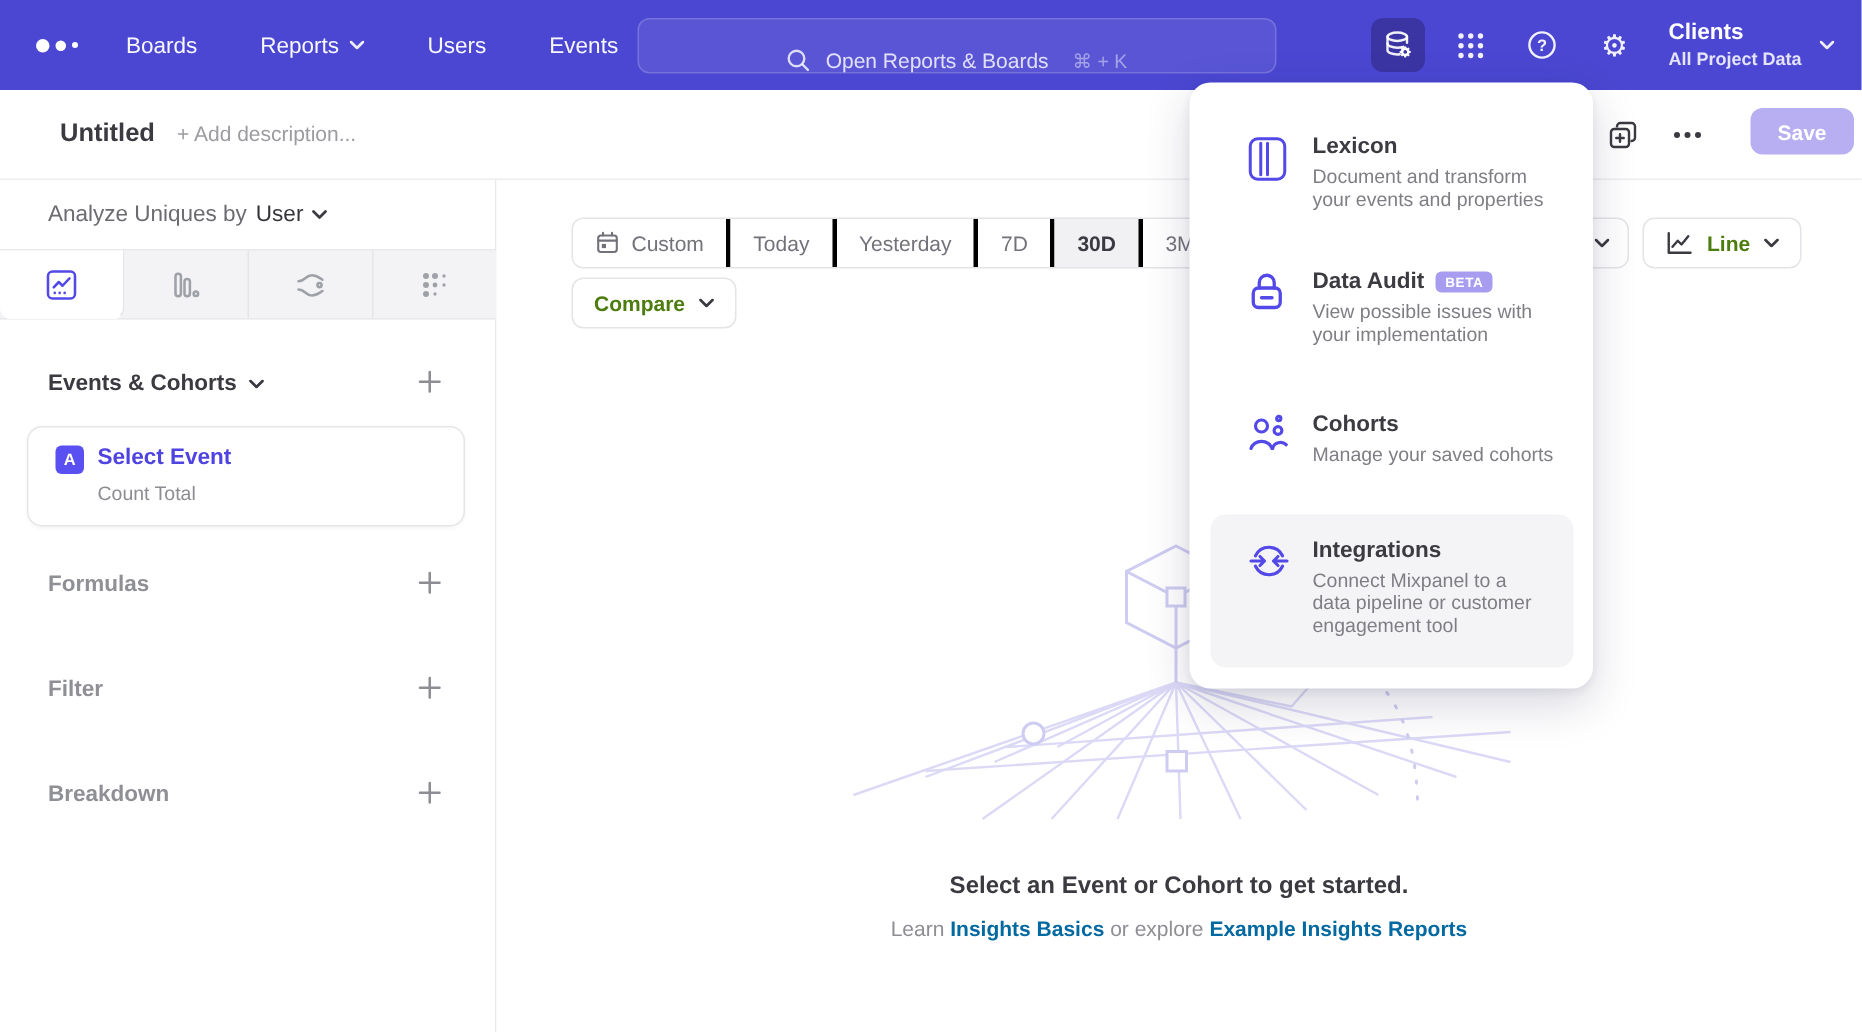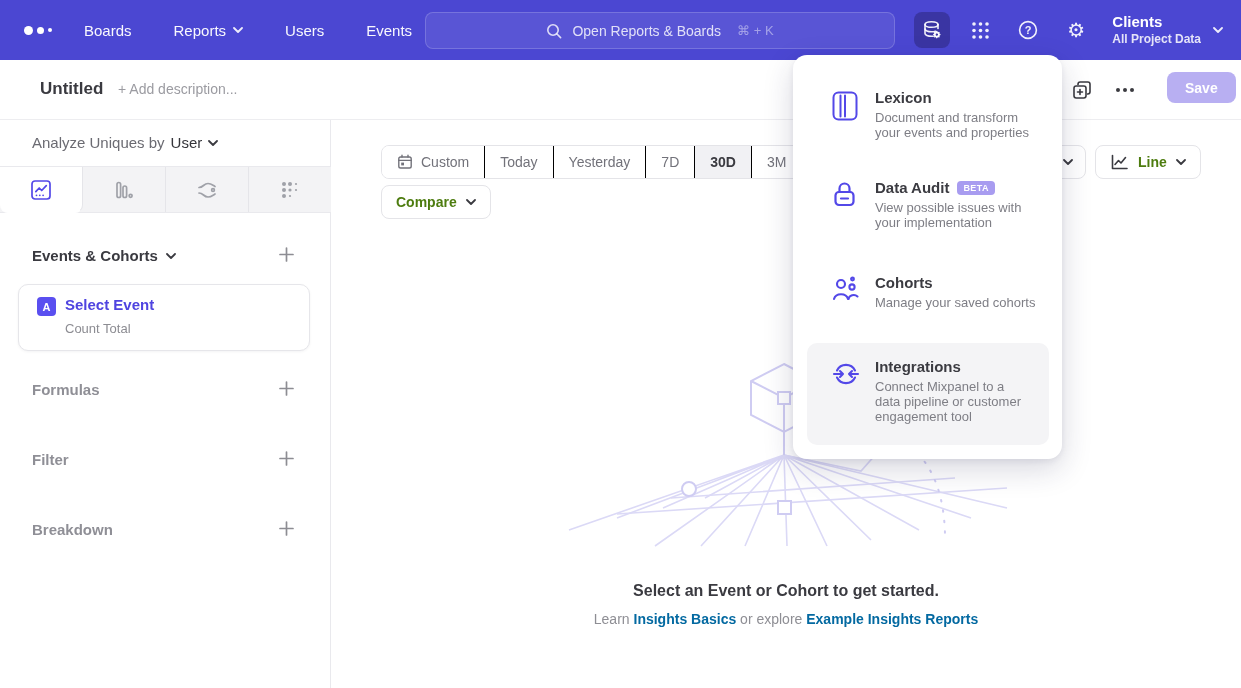--- a/index.html
+++ b/index.html
@@ -11,23 +11,23 @@
     background:#4b47d2; display:flex; align-items:center; z-index:10; }
   .logo { position:absolute; left:24px; top:0; height:60px; display:flex; align-items:center; gap:4px; cursor:pointer; }
   .logo i { display:block; border-radius:50%; background:#fff; }
   .logo .d1{width:9px;height:9px;} .logo .d2{width:7px;height:7px;} .logo .d3{width:4px;height:4px;}
   .navlinks { position:absolute; left:84px; top:0; height:60px; display:flex; align-items:center; gap:42px; }
   .navlink { color:rgba(255,255,255,.96); font-size:15px; font-weight:500; display:flex; align-items:center; gap:7px; cursor:pointer; }
   .chev { width:10px; height:6px; }
   .chev path { fill:none; stroke-width:1.8; stroke-linecap:round; stroke-linejoin:round; }
   .chev.white path { stroke:rgba(255,255,255,.9); }
   .chev.dark path  { stroke:#3a3a40; }
-  .search { position:absolute; left:425px; top:12px; width:470px; height:37px;
+  .search { position:absolute; left:425px; top:12px; width:426px; height:37px;
     background:rgba(255,255,255,.08); border:1px solid rgba(255,255,255,.18); border-radius:8px;
-    display:flex; align-items:center; justify-content:center; gap:10px; cursor:text; }
+    display:flex; align-items:flex-end; justify-content:center; gap:10px; cursor:text; }
   .search .ph { color:rgba(255,255,255,.82); font-size:14px; }
   .search .kbd { color:rgba(255,255,255,.45); font-size:13px; margin-left:6px; }
   .nav-right { position:absolute; right:18px; top:0; height:60px; display:flex; align-items:center; gap:12px; }
   .iconbtn { width:36px; height:36px; border-radius:8px; display:flex; align-items:center; justify-content:center; cursor:pointer; }
   .iconbtn.active { background:#3a35a3; }
   .gear-glyph { color:rgba(255,255,255,.92); font-size:20px; line-height:1; font-family:"DejaVu Sans", sans-serif; }
   .account { display:flex; align-items:center; gap:12px; margin-left:6px; cursor:pointer; }
   .account .org { color:#fff; font-size:15px; font-weight:700; line-height:1.25; }
   .account .proj { color:rgba(255,255,255,.85); font-size:12px; font-weight:700; line-height:1.25; }
 
@@ -65,21 +65,21 @@
     background:#5a4ff0; color:#fff; font-size:11px; font-weight:700; display:flex; align-items:center; justify-content:center; }
   .ev-title { position:absolute; left:46px; top:11px; font-size:15px; font-weight:600; color:#4f44e0; }
   .ev-metric { position:absolute; left:46px; top:36px; font-size:13px; color:#8c8c92; }
   .pilllabel { position:absolute; left:32px; font-size:15px; font-weight:600; color:#8f8f96; }
 
   
   .main { position:absolute; left:331px; top:120px; width:910px; height:568px; background:#fff; }
   .seg-ctrl { position:absolute; left:50px; top:25px; height:34px; display:flex; background:#fff;
     border:1px solid #e4e4e8; border-radius:8px; overflow:hidden; }
   .seg { display:flex; align-items:center; gap:8px; padding:0 15px; font-size:14px; color:#72727a;
-    border-right:1px solid #000000; cursor:pointer; white-space:nowrap; background:#fff;
+    border-right:3px solid #000000; cursor:pointer; white-space:nowrap; background:#fff;
     font-family:"Liberation Sans", sans-serif; border-top:none; border-bottom:none; border-left:none; }
   .seg:last-child { border-right:none; }
   .seg.sel { background:#f1f1f4; color:#3a3a40; font-weight:600; }
   .btn-outline { position:absolute; height:34px; display:flex; align-items:center; gap:9px;
     background:#fff; border:1px solid #e4e4e8; border-radius:8px; padding:0 14px;
     font-size:14px; font-weight:600; color:#4d7c0f; cursor:pointer; font-family:"Liberation Sans", sans-serif; }
   .compare { left:50px; top:65px; }
   .linebtn { left:764px; top:25px; }
   .peekbtn { left:689px; top:25px; width:66px; justify-content:flex-end; padding-right:12px; z-index:1; }
   .illus { position:absolute; left:228px; top:230px; }

